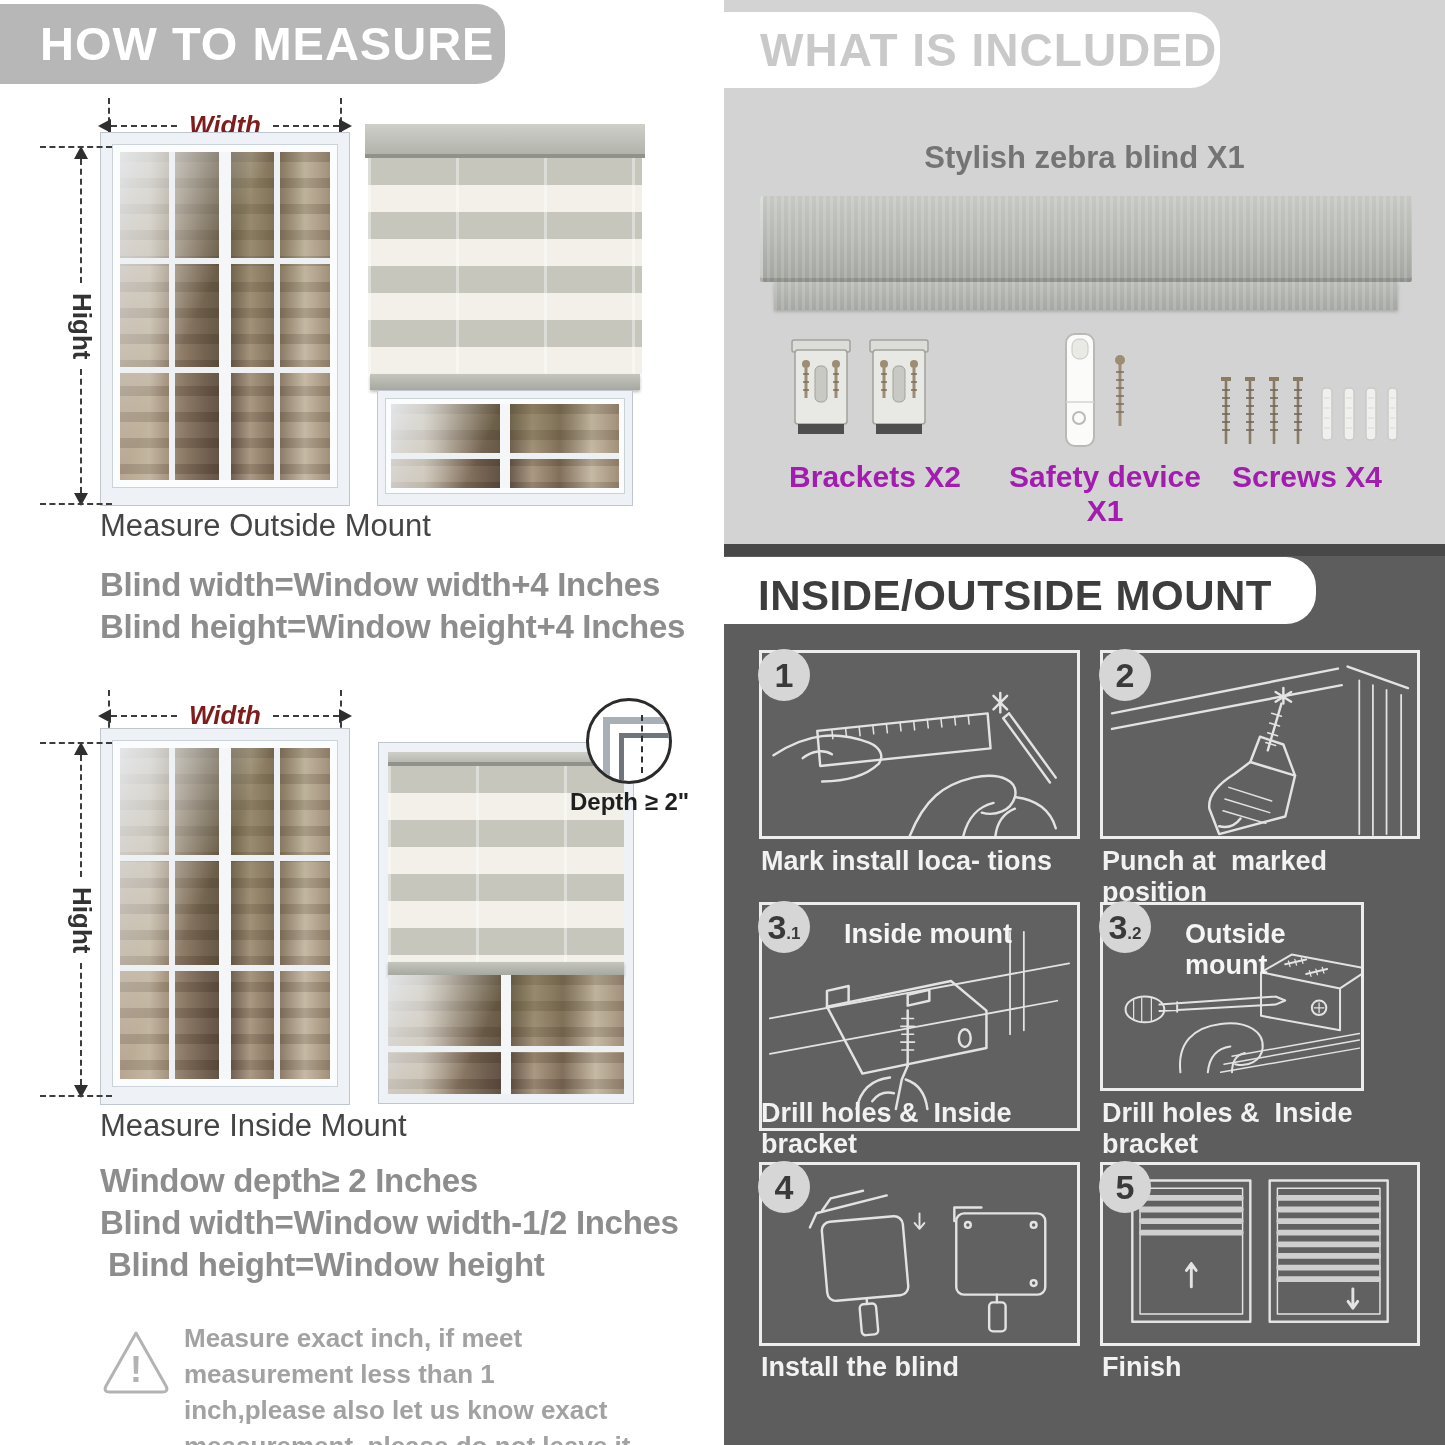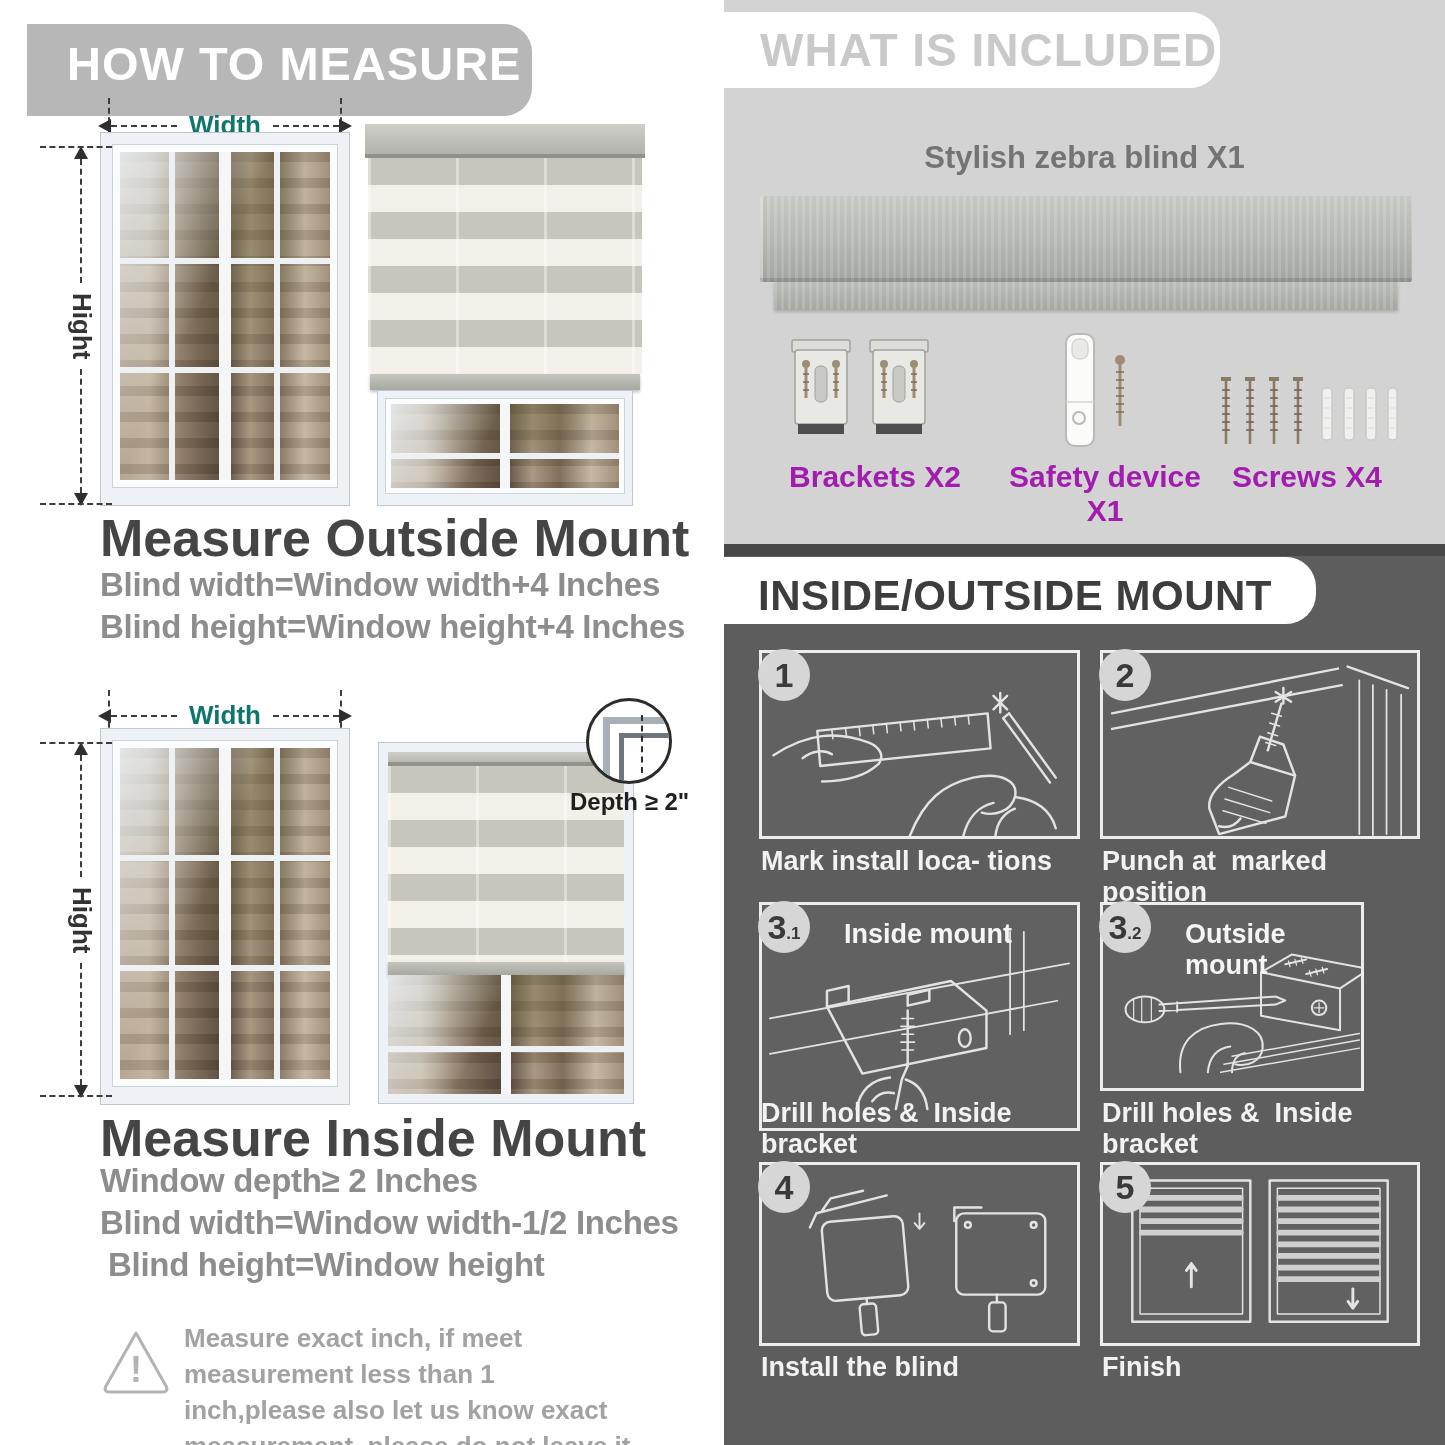--- a/index.html
+++ b/index.html
@@ -1,32 +1,32 @@
 <!DOCTYPE html>
 <html><head>
 <meta charset="utf-8">
 <style>
   html,body{margin:0;padding:0;}
   body{width:1445px;height:1445px;position:relative;background:#ffffff;
        font-family:"Liberation Sans",sans-serif;overflow:hidden;}
   .abs{position:absolute;}
 
   
-  .banner-left{left:0;top:24px;width:505px;height:92px;background:#b7b7b7;
+  .banner-left{left:0;top:4px;width:505px;height:80px;background:#b7b7b7;
     border-radius:0 28px 28px 0;color:#ffffff;font-size:47px;font-weight:bold;
-    line-height:80px;padding-left:40px;box-sizing:border-box;letter-spacing:1px;margin-left:27px;}
+    line-height:80px;padding-left:40px;box-sizing:border-box;letter-spacing:1px;}
   .banner-included{left:724px;top:12px;width:496px;height:76px;background:#ffffff;
     border-radius:0 30px 30px 0;color:#c9c9c9;font-size:46px;font-weight:bold;
     line-height:76px;padding-left:36px;box-sizing:border-box;letter-spacing:1px;}
   .banner-mount{left:724px;top:557px;width:592px;height:67px;background:#ffffff;
     border-radius:0 30px 30px 0;color:#3d3d3d;font-size:42px;font-weight:bold;
     line-height:77px;padding-left:34px;box-sizing:border-box;letter-spacing:0.5px;}
 
   
-  .h-big{font-size:52px;font-weight:bold;color:#454545;letter-spacing:0;}
+  .h-big{font-size:31px;font-weight:normal;color:#454545;letter-spacing:0;}
   .h-line{font-size:33px;font-weight:bold;color:#8d8d8d;letter-spacing:-0.3px;}
   .depth-label{font-size:24px;font-weight:bold;color:#1f1f1f;}
   .warn-text{font-size:26px;font-weight:bold;color:#a2a2a2;line-height:36px;}
 
   
   .photo{background:
     linear-gradient(115deg, rgba(231,235,238,0.95) 0%, rgba(231,235,238,0.55) 18%, rgba(231,235,238,0) 42%),
     radial-gradient(ellipse at 55% 16%, rgba(118,112,72,0.45), rgba(0,0,0,0) 55%),
     repeating-linear-gradient(180deg, rgba(58,46,38,0.16) 0 10px, rgba(255,255,255,0.05) 10px 26px),
     linear-gradient(90deg,#b3a18a 0%,#c0b29b 14%,#8e7b66 28%,#6d5a49 40%,#54453a 50%,#a6937c 62%,#7b6853 74%,#c3b6a0 88%,#9c8972 100%);}
@@ -52,21 +52,21 @@
 
   
   .dash-h{height:0;border-top:2.5px dashed #3c3c3c;}
   .dash-v{width:0;border-left:2.5px dashed #3c3c3c;}
   .tri{width:0;height:0;}
   .tri-left{border-top:7px solid rgba(0,0,0,0);border-bottom:7px solid rgba(0,0,0,0);border-right:13px solid #2f2f2f;}
   .tri-right{border-top:7px solid rgba(0,0,0,0);border-bottom:7px solid rgba(0,0,0,0);border-left:13px solid #2f2f2f;}
   .tri-up{border-left:7px solid rgba(0,0,0,0);border-right:7px solid rgba(0,0,0,0);border-bottom:13px solid #2f2f2f;}
   .tri-down{border-left:7px solid rgba(0,0,0,0);border-right:7px solid rgba(0,0,0,0);border-top:13px solid #2f2f2f;}
   .warrow{display:flex;align-items:center;}
-  .warrow .lbl{font-size:26px;font-weight:bold;color:#0f766e;padding:0 12px;white-space:nowrap;}
+  .warrow .lbl{font-size:26px;font-weight:bold;color:#7f1d1d;padding:0 12px;white-space:nowrap;font-style:italic;}
   .warrow .seg{flex:1;}
   .harrow{display:flex;flex-direction:column;align-items:center;}
   .harrow .lbl{font-size:26px;font-weight:bold;color:#333;writing-mode:vertical-rl;padding:10px 0;}
   .harrow .seg{flex:1;}
 
   
   .panel-light{left:724px;top:0;width:721px;height:546px;background:#d3d3d3;}
   .product-title{left:724px;top:140px;width:721px;text-align:center;
     font-size:31px;font-weight:bold;color:#747474;}
   .headrail{left:760px;top:196px;width:652px;height:86px;border-radius:2px;

